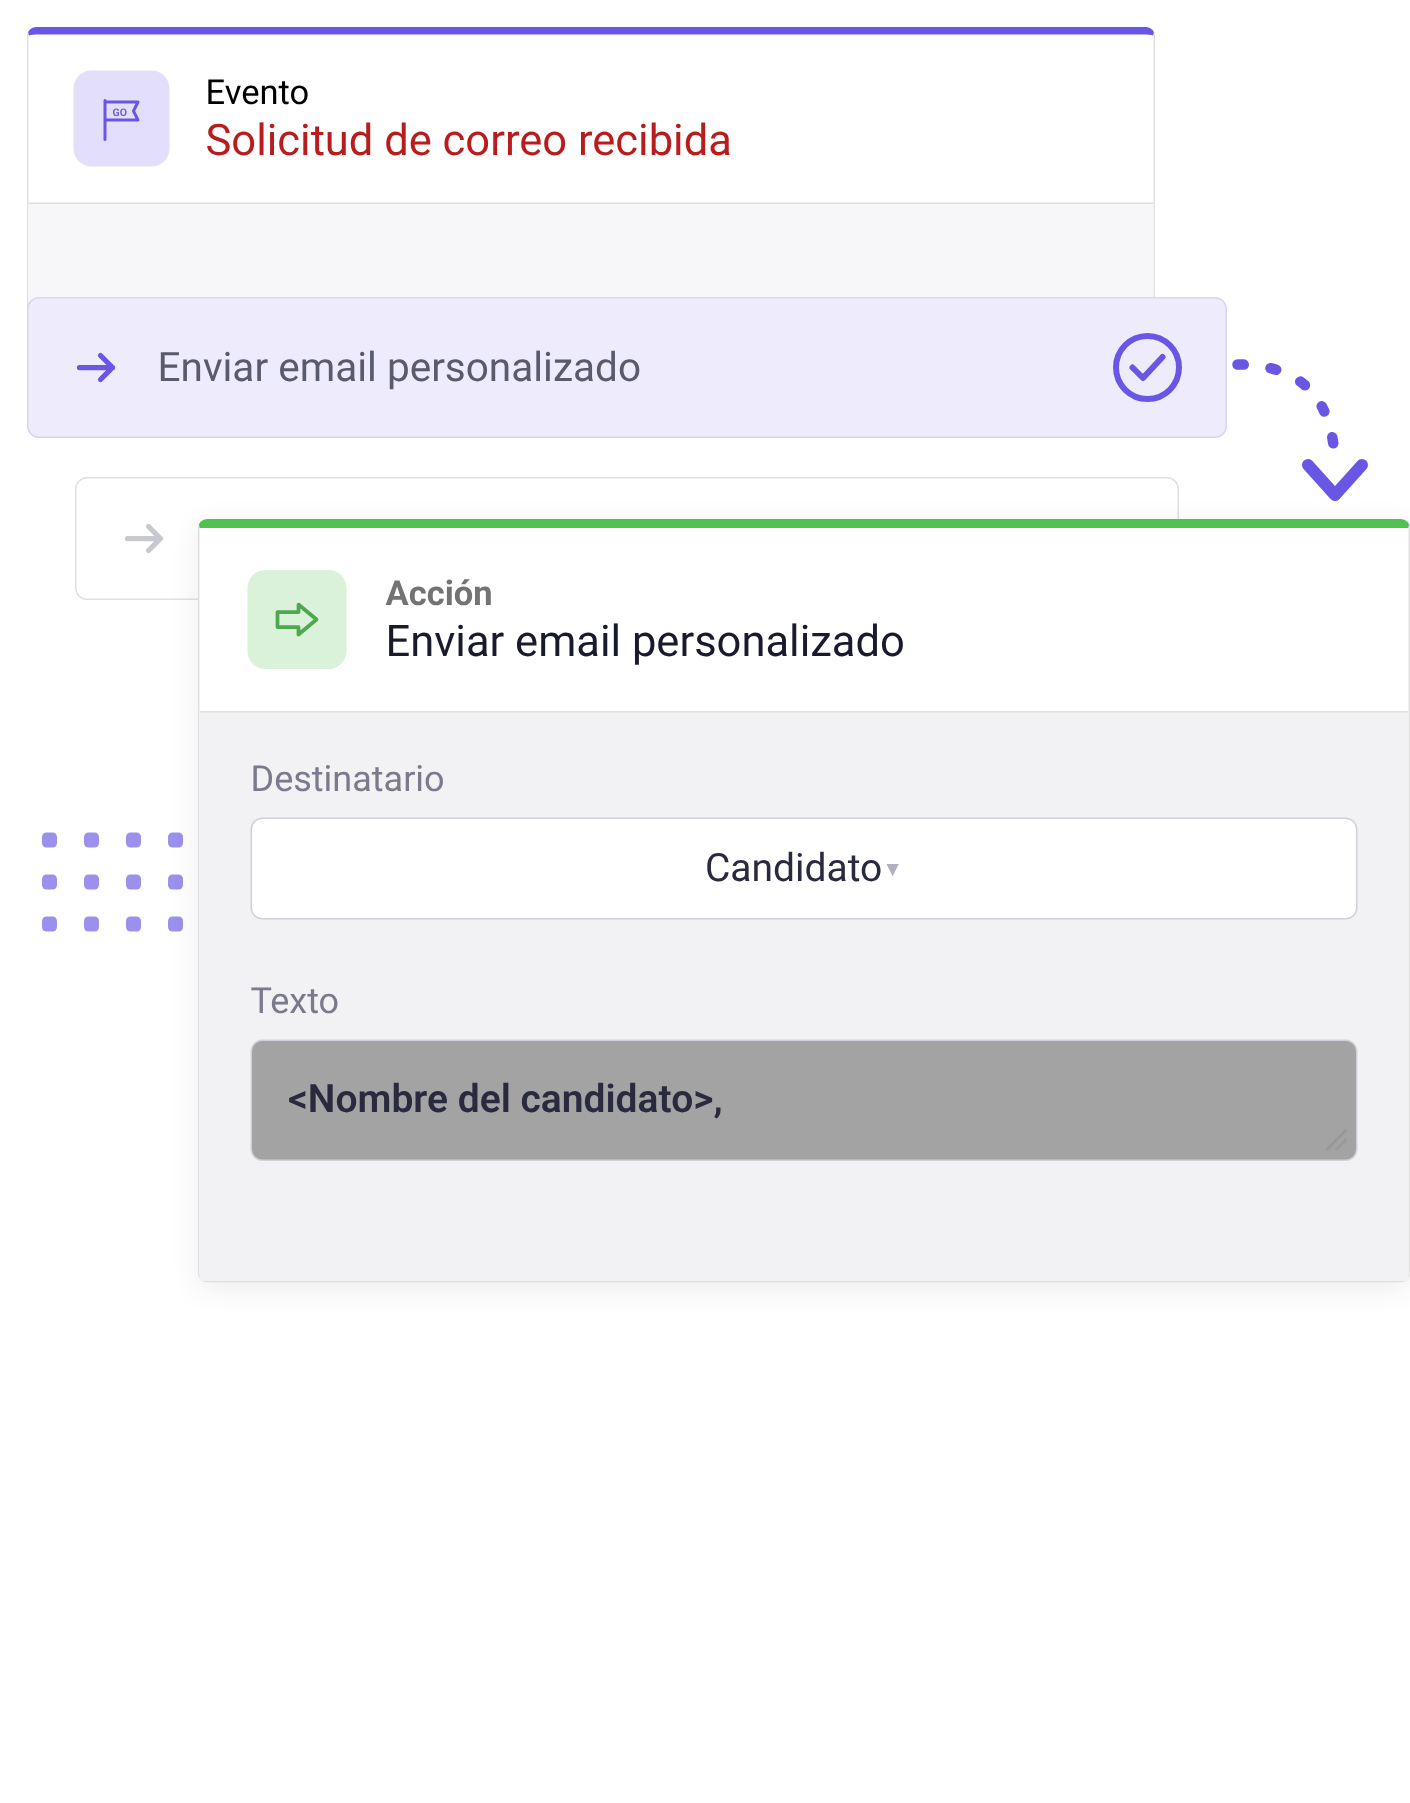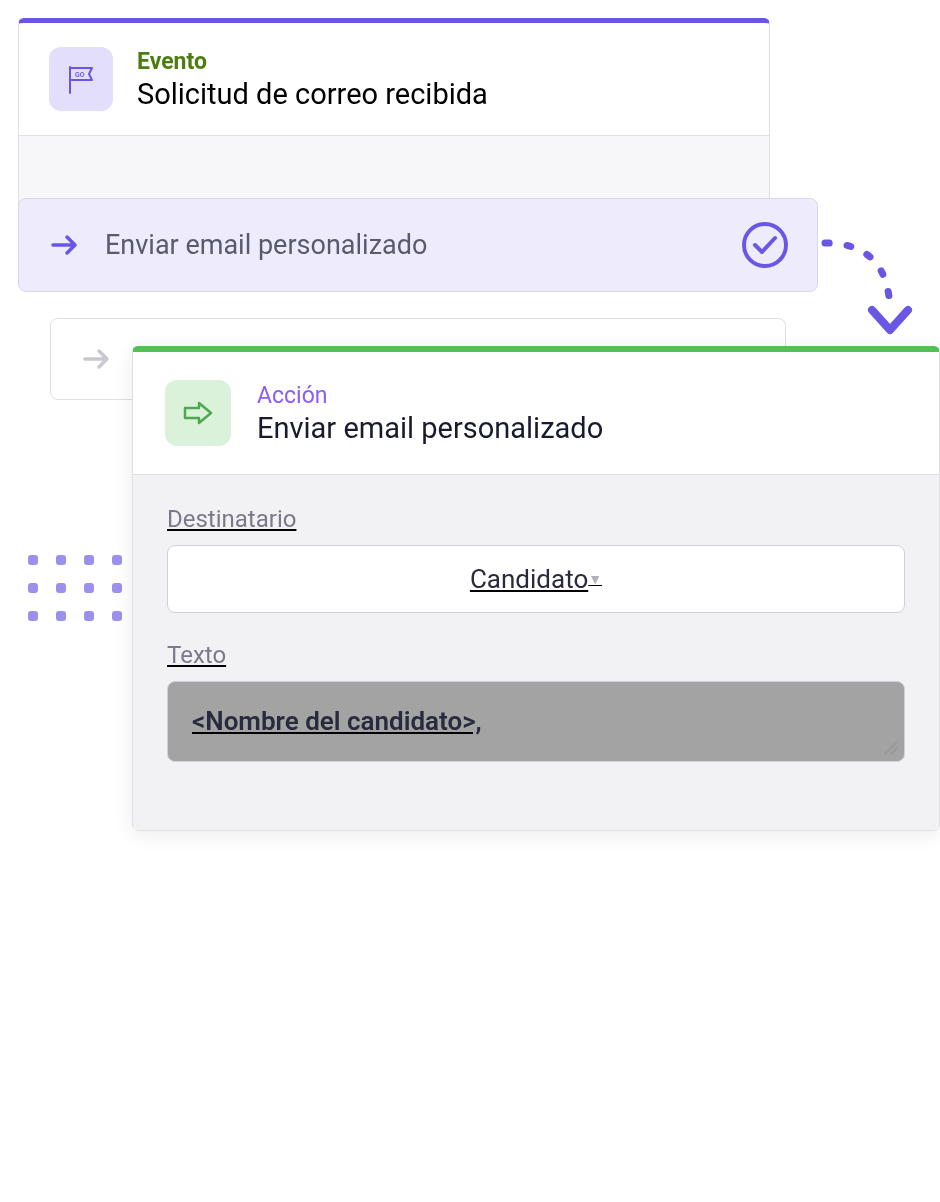--- a/index.html
+++ b/index.html
@@ -40,26 +40,26 @@
       display: flex;
       align-items: center;
       justify-content: center;
     }
     .event-labels {
       display: flex;
       flex-direction: column;
       gap: 2px;
     }
     .event-label {
-      color: #4d7c0f;
+      color: #000000;
       font-size: 23px;
-      font-weight: 700;
+      font-weight: 400;
     }
     .event-title {
-      color: #000000;
+      color: #b91c1c;
       font-size: 29px;
       font-weight: 400;
     }
     
     
     .steps-section {
       border-top: 1px solid #e0e0e0;
       background: #f7f7f9;
       padding: 22px 30px 100px 30px;
     }
@@ -157,39 +157,38 @@
       display: flex;
       align-items: center;
       justify-content: center;
     }
     .action-labels {
       display: flex;
       flex-direction: column;
       gap: 2px;
     }
     .action-label {
-      color: #8b5cf6;
+      color: #737373;
       font-size: 23px;
-      font-weight: 400;
+      font-weight: 700;
     }
     .action-title {
       color: #1a1a2e;
       font-size: 29px;
       font-weight: 400;
     }
     
     
     .form-section {
       border-top: 1px solid #e0e0e0;
       background: #f2f2f4;
       padding: 30px 34px 40px 34px;
     }
     .form-group {
-      margin-bottom: 28px;
-      text-decoration: underline;
+      margin-bottom: 40px;
     }
     .form-label {
       color: #7a7a8c;
       font-size: 24px;
       margin-bottom: 12px;
       display: block;
     }
     .form-select, .form-input {
       width: 100%;
       background: #fff;

